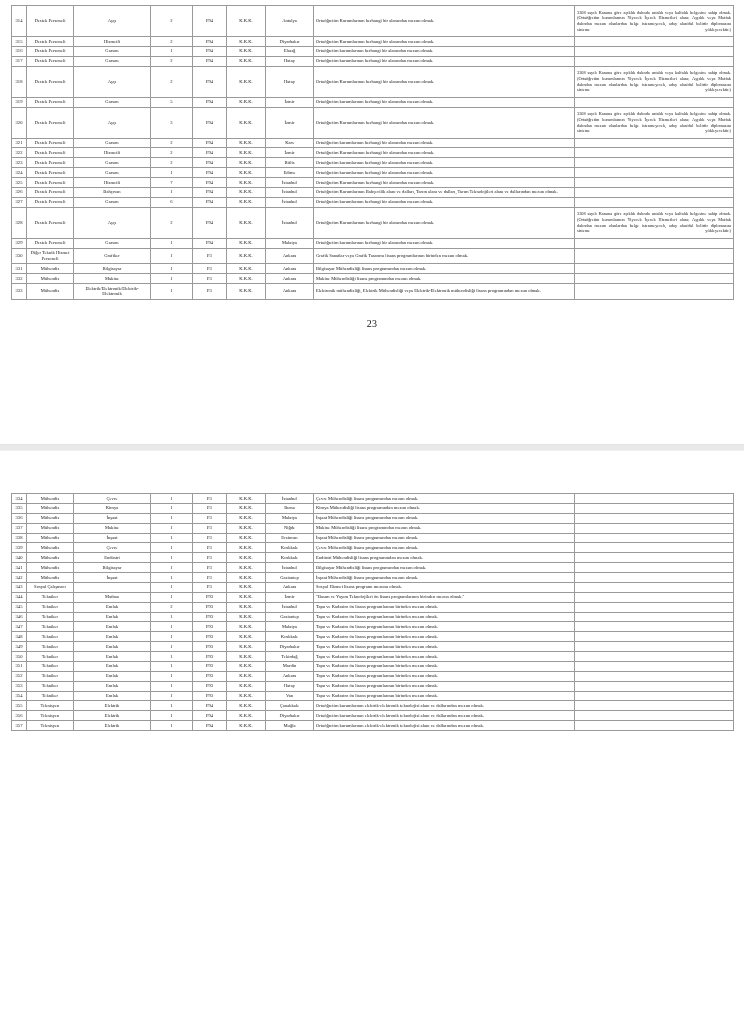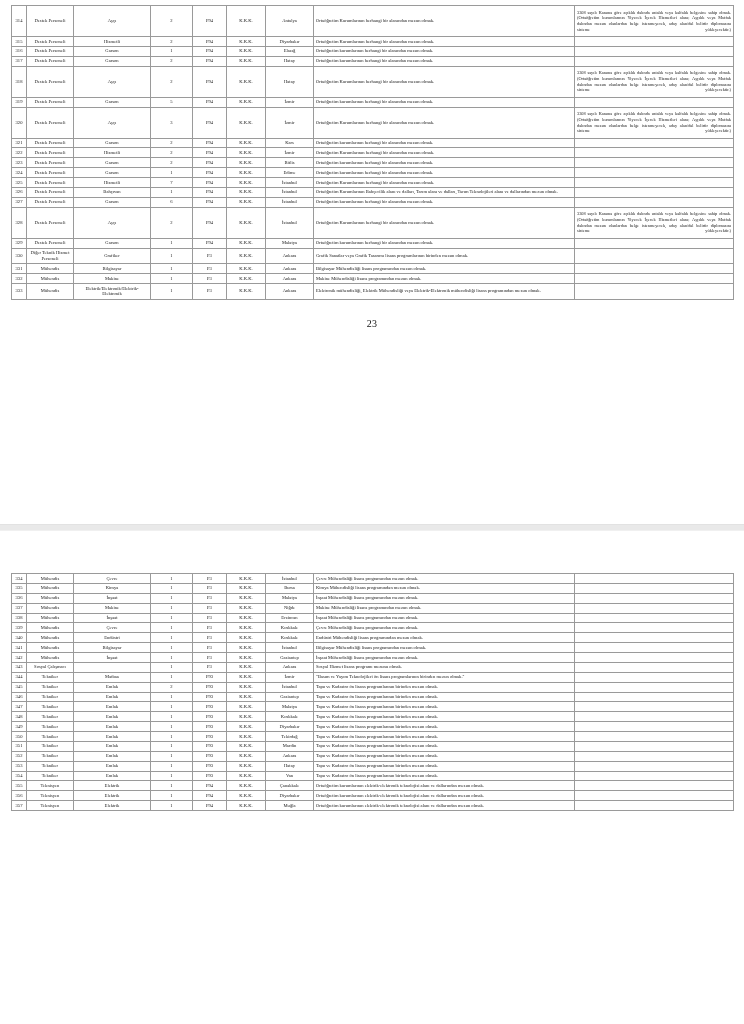--- a/index.html
+++ b/index.html
@@ -15,21 +15,21 @@
     -webkit-font-smoothing: antialiased;
   }
   .page {
     position: relative;
     background: #ffffff;
     box-sizing: border-box;
   }
   .page-a {
     padding: 0 11px 0 11px;
     padding-top: 5px;
-    height: 524px;
+    height: 444px;
   }
   .page-gap {
     height: 5px;
     background: #e9e9e9;
     border-top: 1px solid #e2e2e2;
     border-bottom: 1px solid #f0f0f0;
     width: 100%;
   }
   .page-b {
     padding: 0 11px 0 11px;

